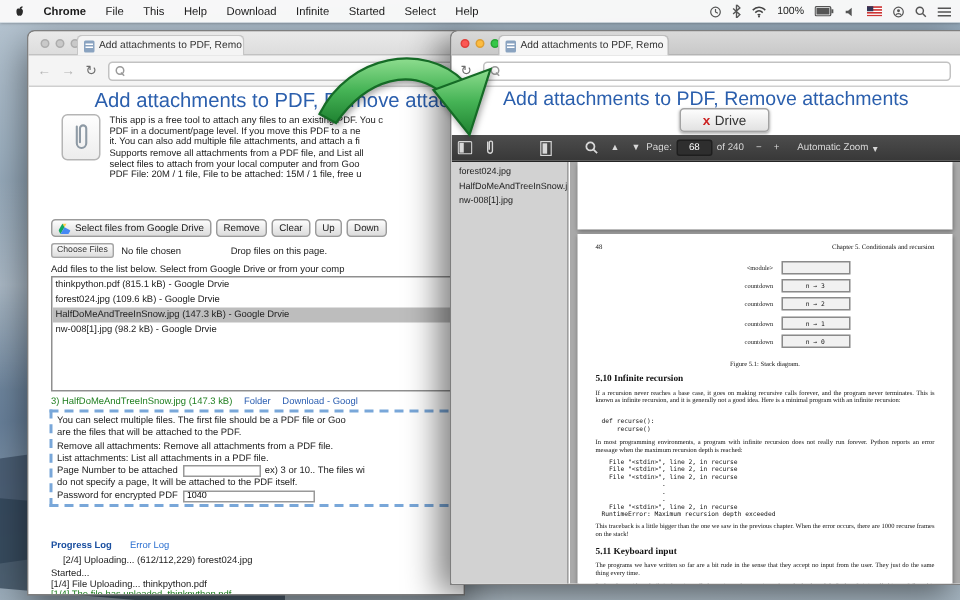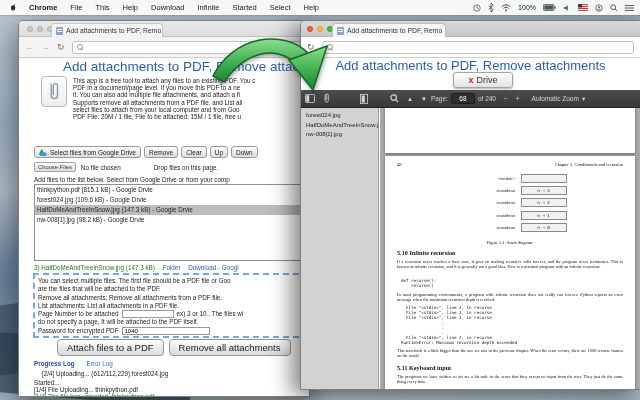--- a/index.html
+++ b/index.html
@@ -269,24 +269,20 @@
         <div class="inlrow">
           <span>Page Number to be attached</span>
           <input class="tinyinput" style="width: 52px;">
           <span>ex) 3 or 10.. The files wi</span>
         </div>
         <div class="nl">do not specify a page, It will be attached to the PDF itself.</div>
         <div class="inlrow">
           <span>Password for encrypted PDF</span>
           <input class="tinyinput" style="width: 88px;" value="1040">
         </div>
-      </div>
-      <div id="bigbtns">
-        <span class="bigbtn">Attach files to a PDF</span>
-        <span class="bigbtn">Remove all attachments</span>
       </div>
       <div id="loghead">
         <span id="progress-log-label">Progress Log</span>
         <span id="error-log-label">Error Log</span>
       </div>
       <div id="log-current">[2/4] Uploading... (612/112,229) forest024.jpg</div>
       <div id="log-lines">
           <div class="ll ">Started...</div>
           <div class="ll ">[1/4] File Uploading... thinkpython.pdf</div>
           <div class="ll green">[1/4] The file has uploaded. thinkpython.pdf</div>

